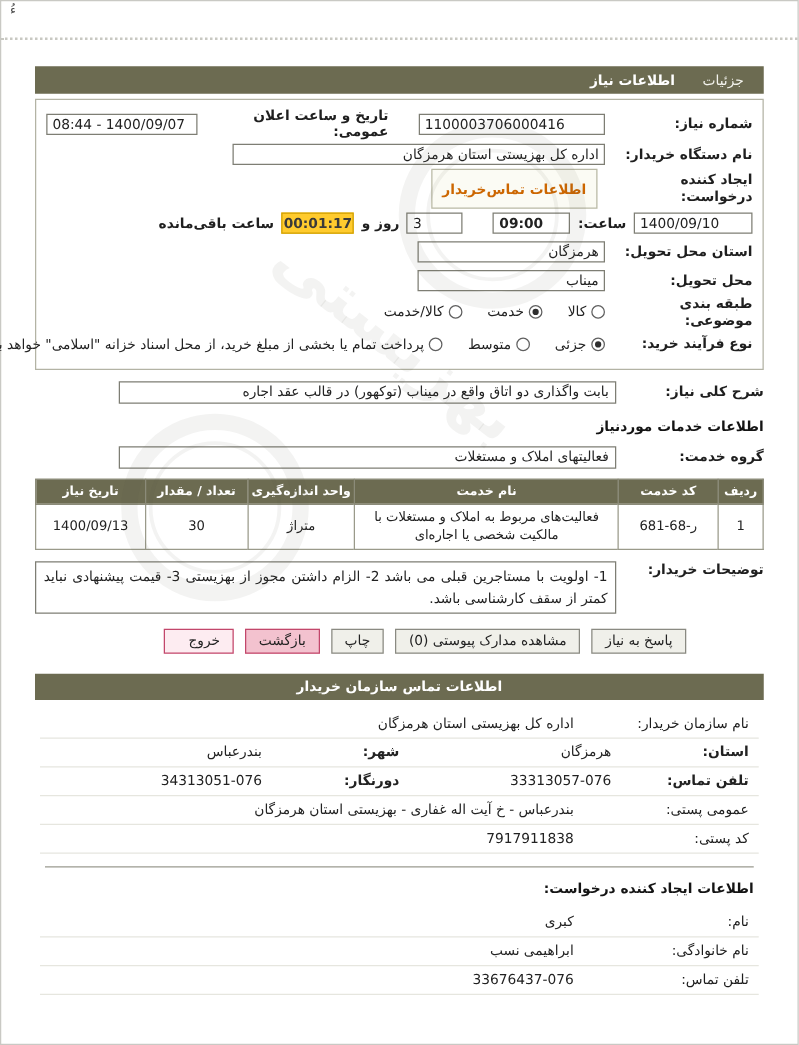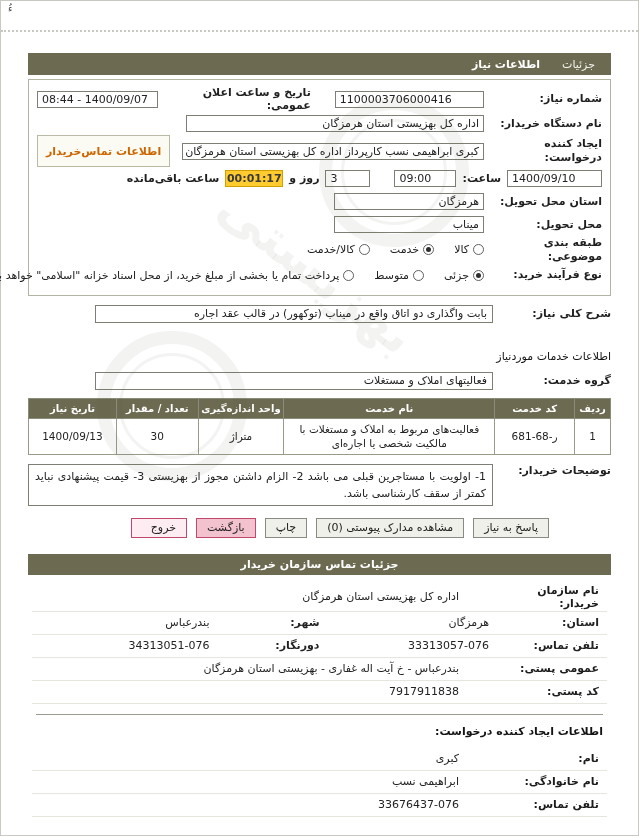--- a/index.html
+++ b/index.html
@@ -32,55 +32,55 @@
   .tab.active { font-weight: bold; color: #ffffff; }
   .section-bar { margin-top: 16px; background: #6c6b51; color: #ffffff; height: 21px; display: flex; align-items: center; justify-content: center; font-weight: bold; }
 
   
   .form-box { border: 1px solid #b3b3a4; margin-top: 4px; padding: 6px 8px 8px 8px; background: transparent; }
   .frow { display: flex; align-items: center; min-height: 23px; gap: 6px; }
   .lbl { color: #1f1f1f; font-weight: bold; }
   .lblcol { width: 112px; flex: 0 0 112px; line-height: 1.25; }
   .lite { font-weight: bold; }
   .inp { border: 1px solid #7e7e74; background: #fff; height: 17px; display: flex; align-items: center; padding: 0 4px; overflow: hidden; white-space: nowrap; }
-  .w95  { width: 95px; }  .w60 { width: 62px; }  .w45 { width: 45px; }
+  .w95  { width: 95px; }  .w60 { width: 62px; font-weight: bold; }  .w45 { width: 45px; }
   .w130 { width: 128px; } .w160 { width: 158px; } .w150 { width: 150px; }
   .w300 { width: 298px; } .w330 { width: 318px; }
   .gap20 { margin-right: 18px; }
   .countdown { background: #ffcb2e; border: 1px solid #d09f00; width: 58px; justify-content: center; font-weight: bold; color: #3a3a3a; }
   .contact-btn { border: 1px solid #b9b9a6; background: #fbfbf4; color: #cc6600; font-weight: bold; height: 18px; display: flex; align-items: center; padding: 15px 8px; cursor: pointer; margin-right: 6px; white-space: nowrap; }
 
   .radio { width: 11px; height: 11px; flex: 0 0 11px; border: 1px solid #5f5f5f; border-radius: 50%; background: #fff; position: relative; display: inline-block; }
   .radio.on::after { content: ""; position: absolute; inset: 2px; background: #2e2e2e; border-radius: 50%; }
   .opt { display: flex; align-items: center; gap: 4px; margin-left: 14px; cursor: pointer; }
   .opt .optlbl { font-weight: normal; color: #222; white-space: nowrap; }
 
   
   .freerow { display: flex; align-items: center; margin-top: 9px; gap: 6px; }
   .freerow.top { align-items: flex-start; }
   .boxval { border: 1px solid #7e7e74; background: #fff; min-height: 18px; display: flex; align-items: center; padding: 1px 5px; }
   .w400 { width: 398px; }
-  .section-title { margin-top: 27px; font-weight: normal; color: #141414; }
+  .section-title { margin-top: 12px; font-weight: bold; color: #141414; }
   .notes-box { border: 1px solid #7e7e74; background: #fff; flex: 1 1 auto; padding: 3px 6px; line-height: 1.55; text-align: justify; }
 
   
   table.svc { border-collapse: collapse; width: 100%; margin-top: 8px; background: #fff; }
   table.svc th { background: #6c6b51; color: #fff; font-weight: bold; font-size: 10px; padding: 3px 2px; border: 1px solid #8b8b79; line-height: 1.3; }
   table.svc td { border: 1px solid #9a9a8a; padding: 3px 4px; text-align: center; font-size: 10.5px; line-height: 1.4; }
 
   
   .actions { display: flex; align-items: center; gap: 9px; margin-top: 12px; padding-right: 62px; }
   .btn { border: 1px solid #8a8a82; background: #f0f0ea; height: 20px; display: flex; align-items: center; padding: 0 10px; cursor: pointer; color: #222; white-space: nowrap; }
   .btn.back { background: #f3c2cf; border: 1px solid #c2476b; }
   .btn.exit { background: #fdecf1; border: 1px solid #c2476b; padding-left: 19px; }
 
   
   .info { padding: 8px 4px 0 4px; }
   .irow { display: flex; align-items: center; min-height: 23px; border-bottom: 1px solid #e6e6df; padding: 1px 8px; }
-  .ilbl { font-weight: bold; color: #1c1c1c; width: 140px; flex: 0 0 140px; padding-left: 36px; }
+  .ilbl { font-weight: normal; color: #1c1c1c; width: 140px; flex: 0 0 140px; padding-left: 36px; }
   .ival { color: #222; }
   .halfcell { display: flex; align-items: center; width: 50%; }
   .halfcell .ilbl2 { font-weight: bold; width: 110px; flex: 0 0 110px; }
   .sep-strong { border-top: 1px solid #9a9a90; margin: 10px 8px 2px 8px; }
   .creator-title { font-weight: bold; padding: 8px 8px 2px 8px; color: #141414; }
   .ltr { direction: ltr; unicode-bidi: isolate; }
 </style>
 </head>
 <body>
 
@@ -112,21 +112,20 @@
         <div class="inp w130 ltr">08:44 - 1400/09/07</div>
       </div>
 
       <div class="frow">
         <span class="lbl lblcol">نام دستگاه خریدار:</span>
         <div class="inp w300">اداره کل بهزیستی استان هرمزگان</div>
       </div>
 
       <div class="frow">
         <span class="lbl lblcol">ایجاد کننده درخواست:</span>
-        <div class="inp w330">کبری ابراهیمی نسب کارپرداز اداره کل بهزیستی استان هرمزگان</div>
         <span class="contact-btn">اطلاعات تماس‌خریدار</span>
       </div>
 
       <div class="frow">
         <div class="inp w95 ltr">1400/09/10</div>
         <span class="lbl lite">ساعت:</span>
         <div class="inp w60 ltr">09:00</div>
         <div class="inp w45 gap20 ltr">3</div>
         <span class="lbl lite">روز و</span>
         <div class="inp countdown ltr">00:01:17</div>
@@ -227,21 +226,21 @@
 
     <div class="actions">
       <span class="btn">پاسخ به نیاز</span>
       <span class="btn">مشاهده مدارک پیوستی (0)</span>
       <span class="btn">چاپ</span>
       <span class="btn back">بازگشت</span>
       <span class="btn exit">خروج</span>
     </div>
 
     <div class="section-bar">
-      <span>جزئیات تماس سازمان خریدار</span>
+      <span>اطلاعات تماس سازمان خریدار</span>
     </div>
 
     <div class="info">
       <div class="irow">
         <span class="ilbl">نام سازمان خریدار:</span>
         <span class="ival">اداره کل بهزیستی استان هرمزگان</span>
       </div>
       <div class="irow">
         <span class="halfcell">
           <span class="ilbl2">استان:</span>

